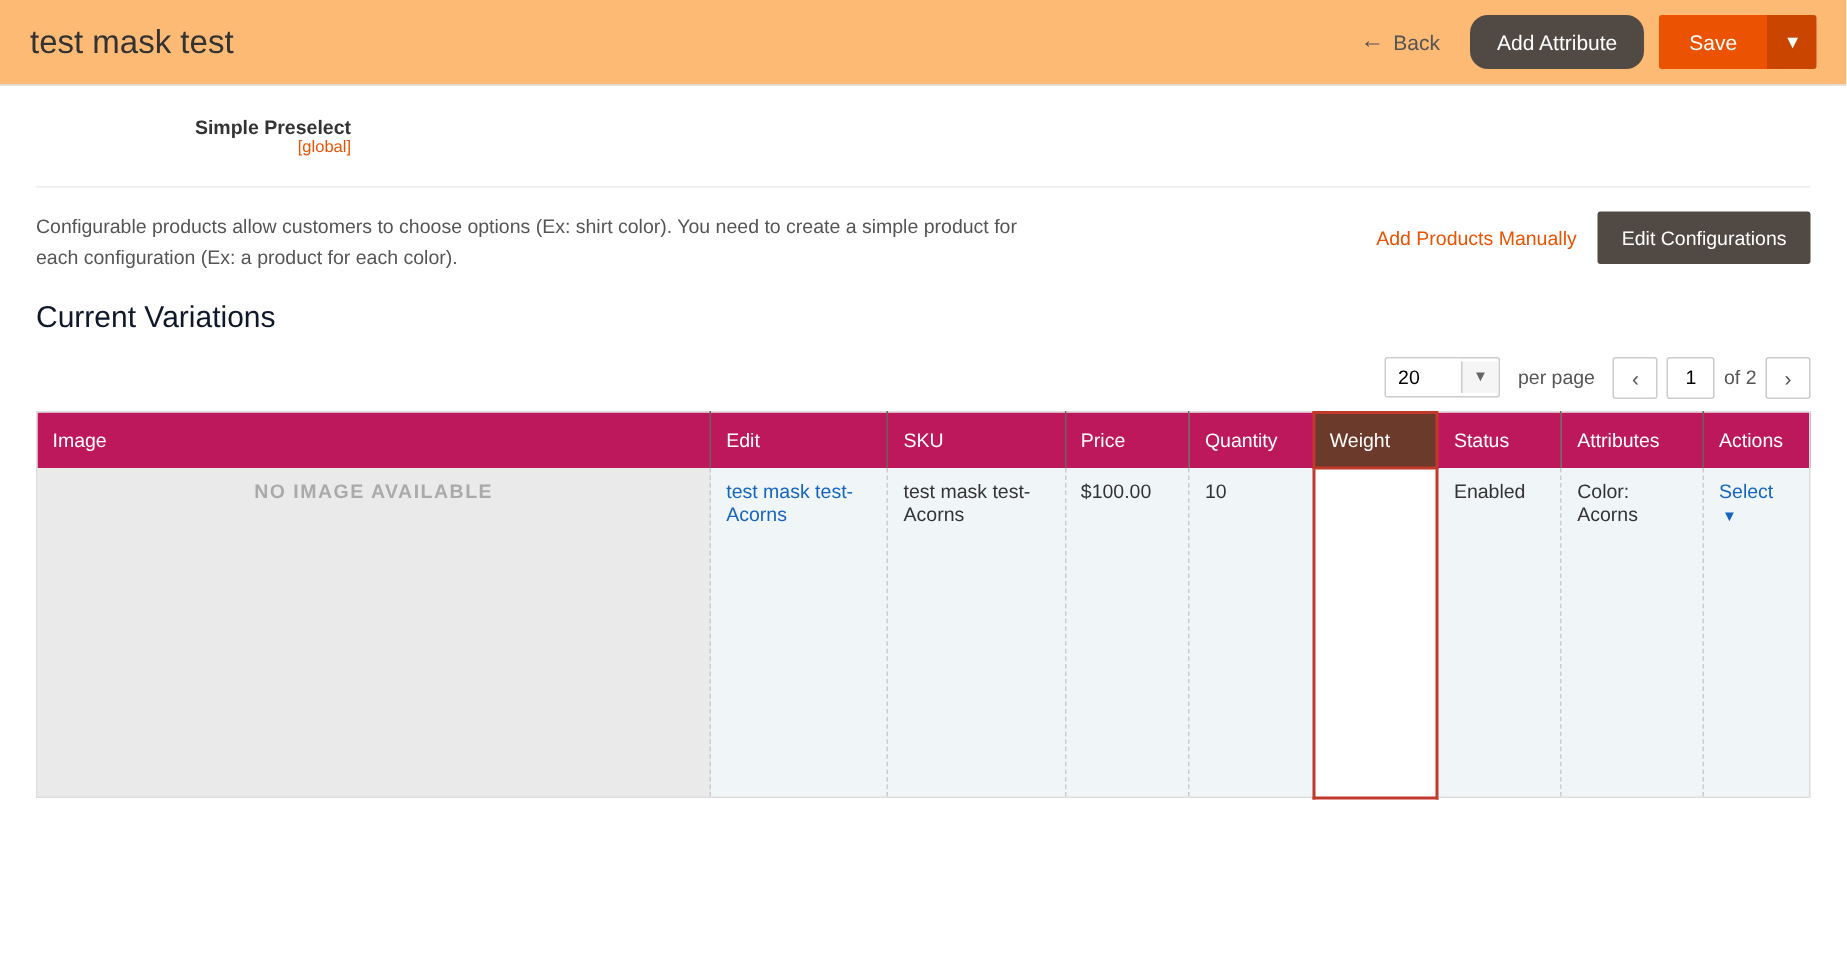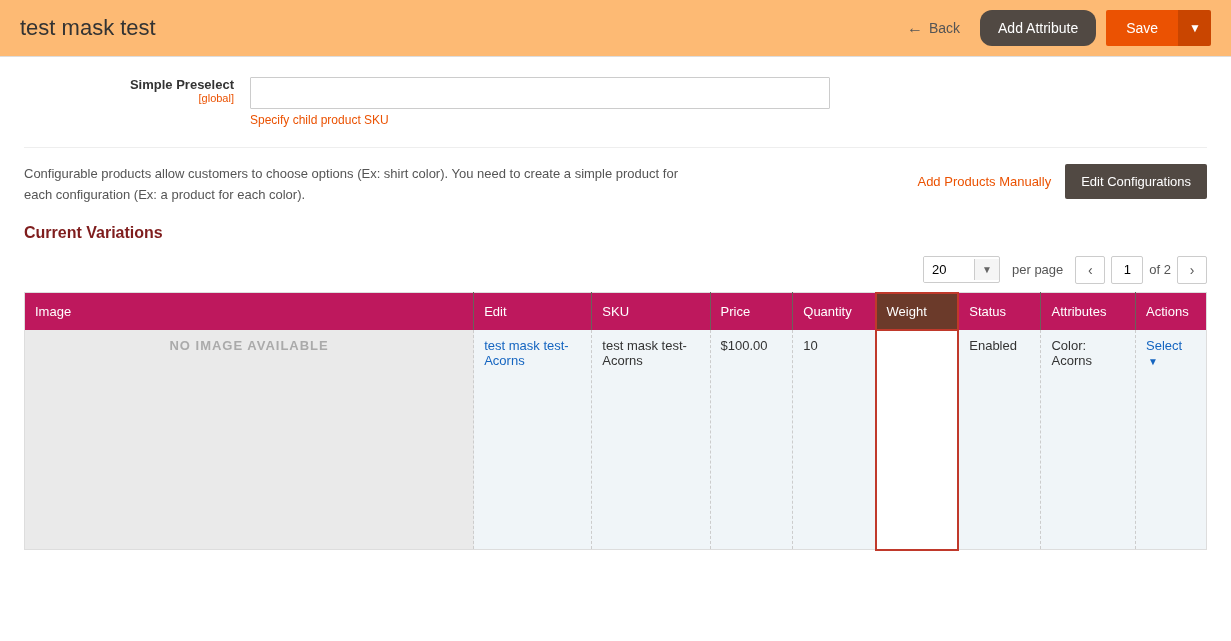--- a/index.html
+++ b/index.html
@@ -152,23 +152,23 @@
       border: none;
       padding: 10px 16px;
       font-size: 13px;
       cursor: pointer;
       border-radius: 2px;
       white-space: nowrap;
     }
 
     
     .section-title {
-      font-size: 16px;
-      font-weight: 700;
-      color: #7f1d1d;
+      font-size: 20px;
+      font-weight: 400;
+      color: #0f172a;
       margin-bottom: 14px;
     }
 
     
     .pagination-bar {
       display: flex;
       justify-content: flex-end;
       align-items: center;
       gap: 6px;
       margin-bottom: 8px;
@@ -334,24 +334,20 @@
     </div>
   </div>
 </div>
 
 <div class="page-content">
 
   <div class="form-row">
     <div class="form-label-group">
       <span class="form-label">Simple Preselect</span>
       <span class="form-label-scope">[global]</span>
-    </div>
-    <div class="form-field-group">
-      <input class="form-input" type="text" style="">
-      <span class="form-hint">Specify child product SKU</span>
     </div>
   </div>
 
   <div class="config-info-section">
     <p class="config-info-text">Configurable products allow customers to choose options (Ex: shirt color). You need to create a simple product for each configuration (Ex: a product for each color).</p>
     <div class="config-actions">
       <button class="btn-add-manually">Add Products Manually</button>
       <button class="btn-edit-config">Edit Configurations</button>
     </div>
   </div>

